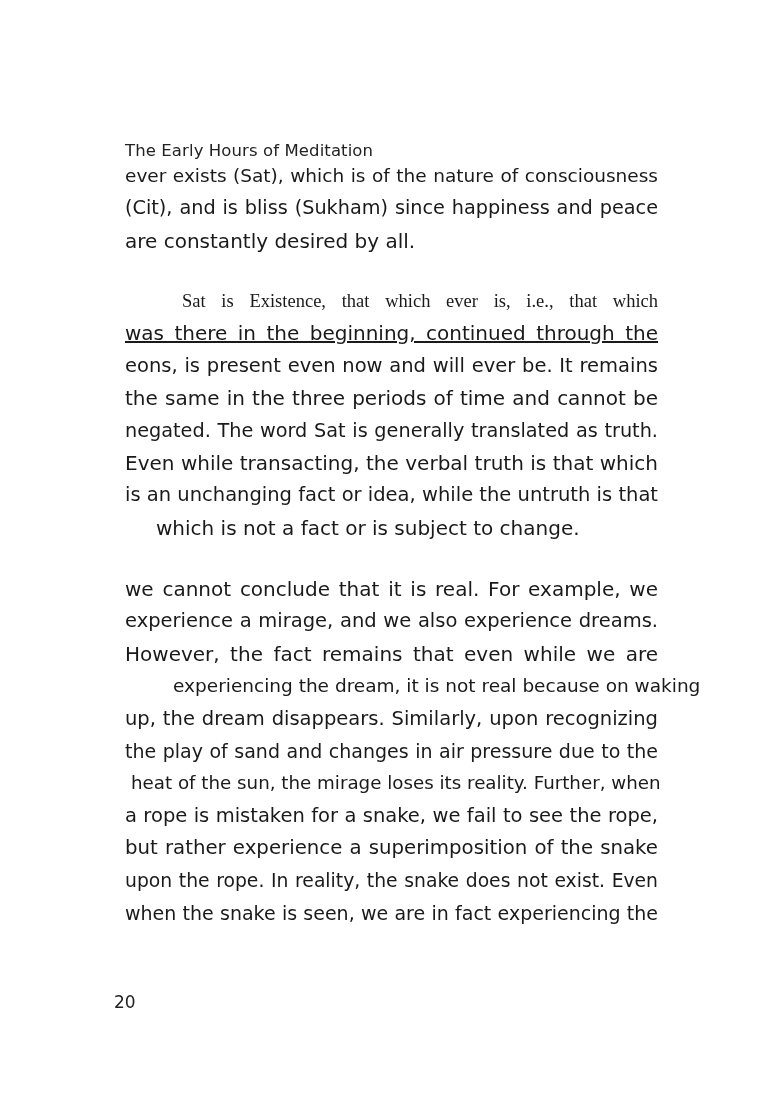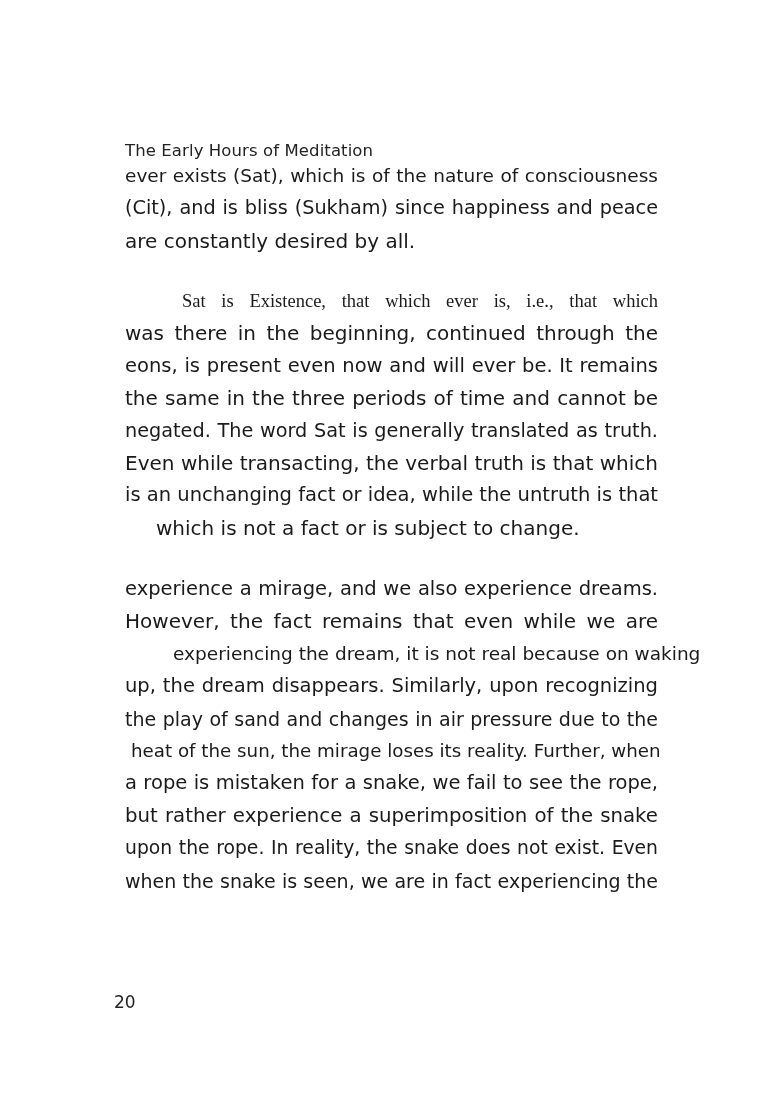--- a/index.html
+++ b/index.html
@@ -20,30 +20,31 @@
 <div class="running-head">The Early Hours of Meditation</div>
 
 <div class="para" style="top:160px;">
   <span class="line" style="white-space: nowrap; font-size: 18.5px; word-spacing: 0px;">ever exists (Sat), which is of the nature of consciousness</span>
   <span class="line" style="white-space: nowrap; font-size: 19.25px; word-spacing: 0px;">(Cit), and is bliss (Sukham) since happiness and peace</span>
   <span class="line last" style="white-space: nowrap;">are constantly desired by all.</span>
 </div>
 
 <div class="para" style="top:285px;">
   <span class="line indent" style="white-space: nowrap; font-size: 18.5px; word-spacing: 0px; font-family: Liberation Serif, serif;">Sat is Existence, that which ever is, i.e., that which</span>
-  <span class="line" style="white-space: nowrap; word-spacing: 0px;">was there in the beginning, continued through the</span>
+  <span class="line" style="white-space: nowrap; word-spacing: 0px; text-decoration: underline;">was there in the beginning, continued through the</span>
   <span class="line" style="white-space: nowrap; font-size: 19.5px; word-spacing: 0px;">eons, is present even now and will ever be. It remains</span>
   <span class="line" style="white-space: nowrap; word-spacing: 0px;">the same in the three periods of time and cannot be</span>
   <span class="line" style="white-space: nowrap; font-size: 19.25px; word-spacing: 0px;">negated. The word Sat is generally translated as truth.</span>
   <span class="line" style="white-space: nowrap; word-spacing: 0px;">Even while transacting, the verbal truth is that which</span>
   <span class="line" style="white-space: nowrap; font-size: 19.5px; word-spacing: 0px;">is an unchanging fact or idea, while the untruth is that</span>
   <span class="line last" style="white-space: nowrap; margin-left: 31px;">which is not a fact or is subject to change.</span>
 </div>
 
 <div class="para" style="top:573px;">
+  <span class="line" style="white-space: nowrap; word-spacing: 0px;">we cannot conclude that it is real. For example, we</span>
   <span class="line" style="white-space: nowrap; font-size: 19.5px; word-spacing: 0px;">experience a mirage, and we also experience dreams.</span>
   <span class="line" style="white-space: nowrap; word-spacing: 0px;">However, the fact remains that even while we are</span>
   <span class="line" style="white-space: nowrap; font-size: 18.5px; word-spacing: 0px; margin-left: 48px;">experiencing the dream, it is not real because on waking</span>
   <span class="line" style="white-space: nowrap; font-size: 19.5px; word-spacing: 0px;">up, the dream disappears. Similarly, upon recognizing</span>
   <span class="line" style="white-space: nowrap; font-size: 19px; word-spacing: 0px;">the play of sand and changes in air pressure due to the</span>
   <span class="line" style="white-space: nowrap; font-size: 18.25px; word-spacing: 0px; margin-left: 6px;">heat of the sun, the mirage loses its reality. Further, when</span>
   <span class="line" style="white-space: nowrap; font-size: 19.5px; word-spacing: 0px;">a rope is mistaken for a snake, we fail to see the rope,</span>
   <span class="line" style="white-space: nowrap; font-size: 19.75px; word-spacing: 0px;">but rather experience a superimposition of the snake</span>
   <span class="line" style="white-space: nowrap; font-size: 18.75px; word-spacing: 0px;">upon the rope. In reality, the snake does not exist. Even</span>
   <span class="line" style="white-space: nowrap; font-size: 19px; word-spacing: 0px;">when the snake is seen, we are in fact experiencing the</span>

